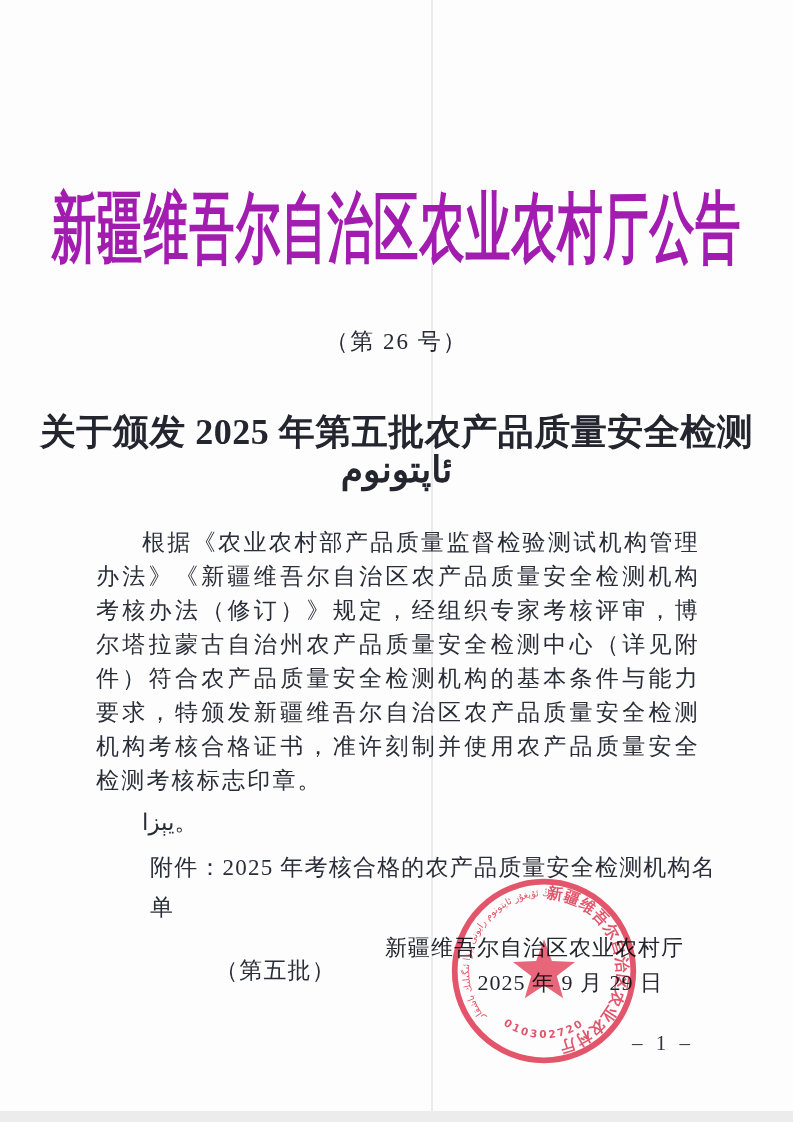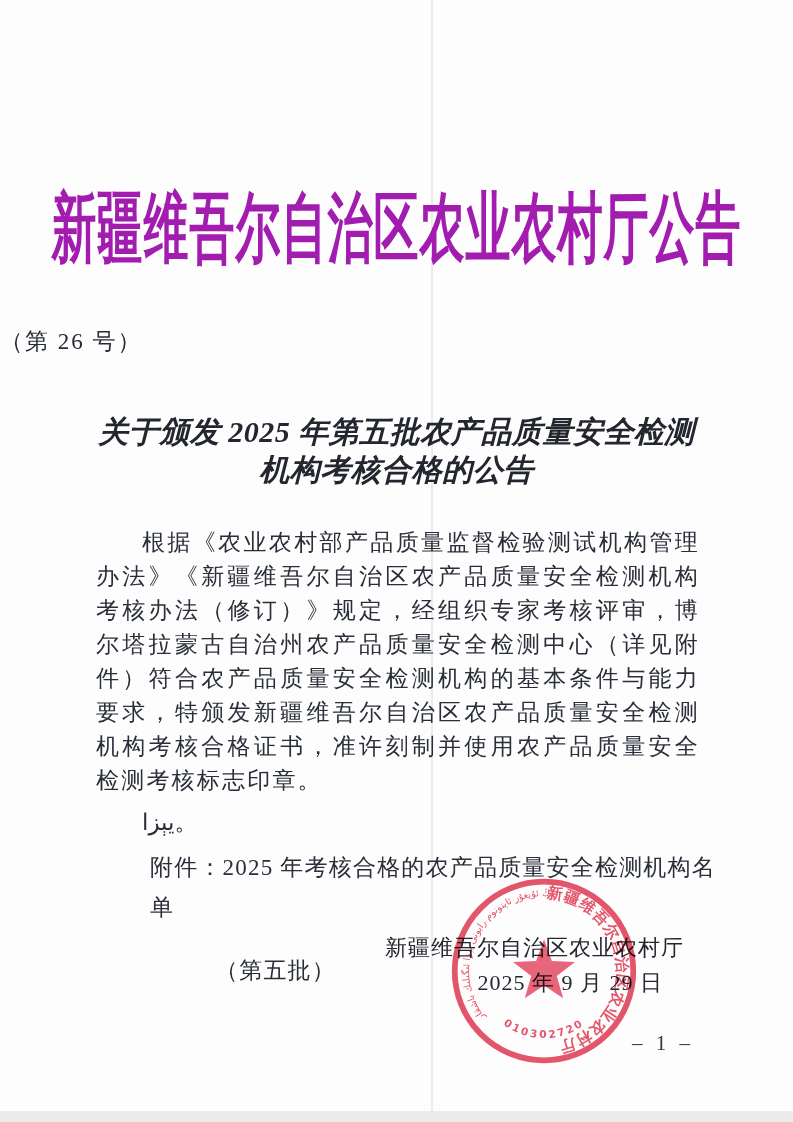--- a/index.html
+++ b/index.html
@@ -25,28 +25,27 @@
     font-size:45px; font-weight:bold; color:#a21caf;
     letter-spacing:1px; white-space:nowrap;
   }
   .header-title .stretch {
     display:inline-block;
     transform:scale(1.0,1.7);
     transform-origin:center top;
   }
   .issue-no {
     position:absolute; top:326px; left:0; width:100%;
-    font-size:23px; letter-spacing:2px;
+    text-align:center; font-size:23px; letter-spacing:2px;
   }
   .doc-title {
     position:absolute; top:413px; left:0; width:100%;
     text-align:center; font-weight:bold;
-    font-size:30px; line-height:38px; letter-spacing:0.5px;
+    font-size:36px; line-height:38px; letter-spacing:0.5px;
     color:#23262e;
-    font-style:italic;
   }
   .body-text {
     position:absolute; top:518px; left:88px; width:620px;
     font-size:23px; line-height:34px;
     text-align:justify; letter-spacing:2.2px;
     color:#2a2e38;
   }
   .body-text p { margin:8px; text-indent:2em; }
   .attachment {
     position:absolute; top:848px; left:150px; width:580px;
@@ -89,21 +88,21 @@
   <div class="bottom-shade"></div>
 
   <h1 class="header-title">
     <span class="stretch">新疆维吾尔自治区农业农村厅公告</span>
   </h1>
 
   <div class="issue-no">（第 26 号）</div>
 
   <div class="doc-title">
     <div>关于颁发 2025 年第五批农产品质量安全检测</div>
-    <div>机构考核合格的公告</div>
+    <div>ئاپتونوم</div>
   </div>
 
   <div class="body-text">
     <p>根据《农业农村部产品质量监督检验测试机构管理办法》《新疆维吾尔自治区农产品质量安全检测机构考核办法（修订）》规定，经组织专家考核评审，博尔塔拉蒙古自治州农产品质量安全检测中心（详见附件）符合农产品质量安全检测机构的基本条件与能力要求，特颁发新疆维吾尔自治区农产品质量安全检测机构考核合格证书，准许刻制并使用农产品质量安全检测考核标志印章。</p>
     <p>يېزا。</p>
   </div>
 
   <div class="attachment">
     <div>附件：2025 年考核合格的农产品质量安全检测机构名单</div>
     <div class="att2">（第五批）</div>

